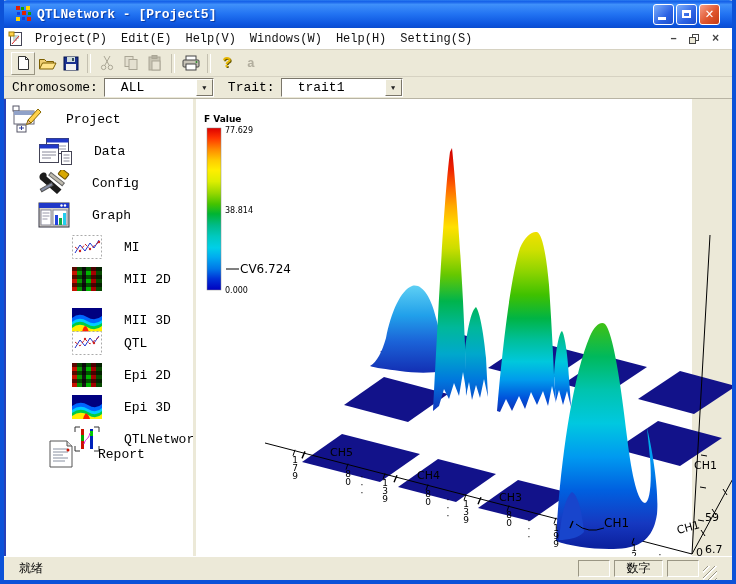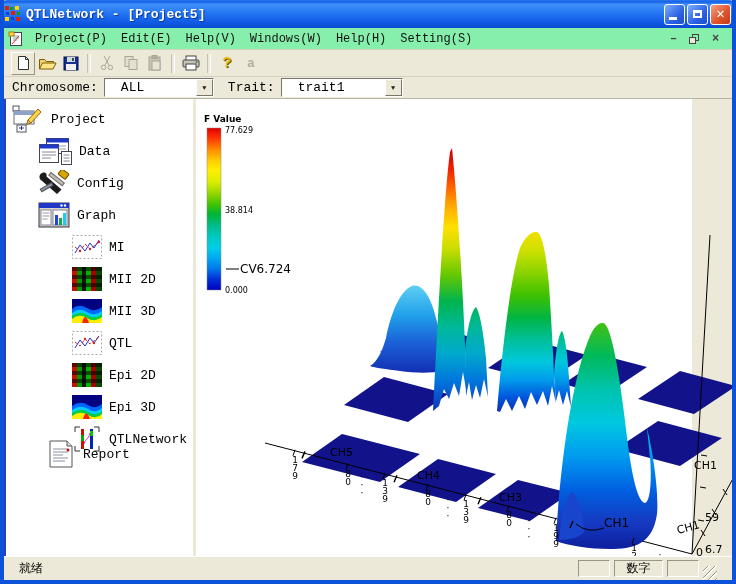--- a/index.html
+++ b/index.html
@@ -5,33 +5,33 @@
   html,body{margin:0;padding:0}
   body{width:736px;height:584px;position:relative;overflow:hidden;
        background:#ece9d8;font-family:"Liberation Mono",monospace;
        -webkit-font-smoothing:none}
   
   #frame{position:absolute;inset:0;border-left:4px solid #0c52d8;border-right:4px solid #0c52d8;
          border-bottom:4px solid #0c52d8;box-sizing:border-box;pointer-events:none;z-index:90}
   
   #titlebar{position:absolute;left:0;top:0;width:736px;height:28px;box-sizing:border-box;
     background:linear-gradient(180deg,#2a7cf0 0%,#1560e8 6%,#3f90fa 16%,#2273f2 50%,#0d55df 86%,#0a4ccf 100%);
-    border-radius:7px 7px 0 0;display:flex;align-items:center;padding:0 5px}
+    border-radius:7px 7px 0 0;display:flex;align-items:center;padding:0 16px}
   #title-text{color:#fff;font-weight:bold;font-size:13px;margin-left:5px;
     text-shadow:1px 1px 1px #08379e;white-space:nowrap}
   .cap-btns{margin-left:auto;display:flex;gap:2px}
   .cap{width:21px;height:21px;border:1px solid #fff;border-radius:3px;box-sizing:border-box;
     display:flex;align-items:center;justify-content:center;position:relative}
   .cap.blue{background:linear-gradient(135deg,#7fb0fb 0%,#2c63e4 60%,#1b4ecb 100%)}
   .cap.red{background:linear-gradient(135deg,#f6a088 0%,#e0562e 55%,#c43a12 100%)}
   .g-min{position:absolute;left:4px;bottom:4px;width:8px;height:3px;background:#fff}
   .g-max{width:9px;height:8px;border:2px solid #fff;border-top-width:3px;box-sizing:border-box}
   .g-close{color:#fff;font-size:14px;font-weight:bold;line-height:1}
   
-  #menubar{position:absolute;left:4px;top:28px;width:728px;height:22px;background:#86efac;
+  #menubar{position:absolute;left:4px;top:28px;width:728px;height:22px;background:#ffffff;
     display:flex;align-items:center;border-bottom:1px solid #d6d2c2;box-sizing:border-box;padding:0 4px}
   .menu-item{font-size:12px;color:#111;padding:2px 7px;white-space:nowrap}
   .mdi-ctrls{margin-left:auto;display:flex;gap:4px;align-items:center;padding-right:4px}
   .mdi-btn{width:17px;height:15px;display:flex;align-items:center;justify-content:center;
     color:#444;font-size:12px;font-weight:bold;line-height:1}
   
   #toolbar{position:absolute;left:4px;top:50px;width:728px;height:27px;background:#ece9d8;
     display:flex;align-items:center;padding-left:7px;box-sizing:border-box;border-bottom:1px solid #d6d2c2}
   .tool{width:24px;height:23px;display:flex;align-items:center;justify-content:center}
   .tool.raised{border:1px solid;border-color:#fff #9a9684 #9a9684 #fff;box-sizing:border-box}
@@ -43,21 +43,21 @@
     display:flex;align-items:center;font-size:13px;color:#000;padding-left:8px;box-sizing:border-box;
     border-bottom:1px solid #b8b4a4}
   .combo{height:19px;background:#fff;border:1px solid;border-color:#7a766a #fff #fff #7a766a;
     box-sizing:border-box;display:flex;align-items:stretch}
   .combo .val{flex:1;font-size:13px;padding:1px 0 0 16px;white-space:nowrap;overflow:hidden}
   .combo .drop{width:17px;background:#ece9d8;border:1px solid;border-color:#fff #7a766a #7a766a #fff;
     box-sizing:border-box;display:flex;align-items:center;justify-content:center;font-size:7px;color:#222}
   
   #sidebar{position:absolute;left:4px;top:99px;width:189px;height:457px;background:#fff;
     border-left:2px solid #2740b8;box-sizing:border-box;overflow:hidden}
-  .node{position:absolute;display:flex;align-items:center;gap:7px;height:30px;cursor:default}
+  .node{position:absolute;display:flex;align-items:center;gap:22px;height:30px;cursor:default}
   .node .lbl{font-size:13px;color:#000;white-space:nowrap}
   .icon-heat{width:30px;height:24px;
     background-image:
       repeating-linear-gradient(0deg,rgba(0,0,0,0) 0 4px,rgba(0,0,0,.55) 4px 8px),
       repeating-linear-gradient(90deg,#c81200 0 5px,#089600 5px 10px,#151515 10px 14px,#00b400 14px 19px,#a40000 19px 24px,#074a00 24px 30px)}
   
   #plot{position:absolute;left:196px;top:99px;width:496px;height:457px;background:#fff}
   #plot svg{display:block}
   .cb-title{font:bold 9px "DejaVu Sans",sans-serif;fill:#000}
   .cb-tick{font:8px "DejaVu Sans",sans-serif;fill:#000}
@@ -271,21 +271,21 @@
         <circle cx="27" cy="7" r="1.2" fill="#cc2222"></circle>
     </svg>
     <span class="lbl">MI</span>
   </div>
 
   <div class="node" style="left:66px;top:165px">
     <span class="icon-heat"></span>
     <span class="lbl">MII 2D</span>
   </div>
 
-  <div class="node" style="left:66px;top:197px">
+  <div class="node" style="left:66px;top:206px">
     <svg width="30" height="24">
       <rect x="0" y="0" width="30" height="24" fill="#000080"></rect>
       <path d="M0,24 L0,10 Q7,4 15,9 T30,8 L30,24 Z" fill="#0066ff"></path>
       <path d="M0,24 L0,14 Q7,8 15,13 T30,12 L30,24 Z" fill="#00ccff"></path>
       <path d="M0,24 L0,17 Q7,11 15,16 T30,15 L30,24 Z" fill="#00cc44"></path>
       <path d="M0,24 L0,20 Q7,14 15,19 T30,18 L30,24 Z" fill="#ffee00"></path>
       <path d="M10,24 Q13,12 17,24 Z" fill="#ff2200"></path>
     </svg>
     <span class="lbl">MII 3D</span>
   </div>

